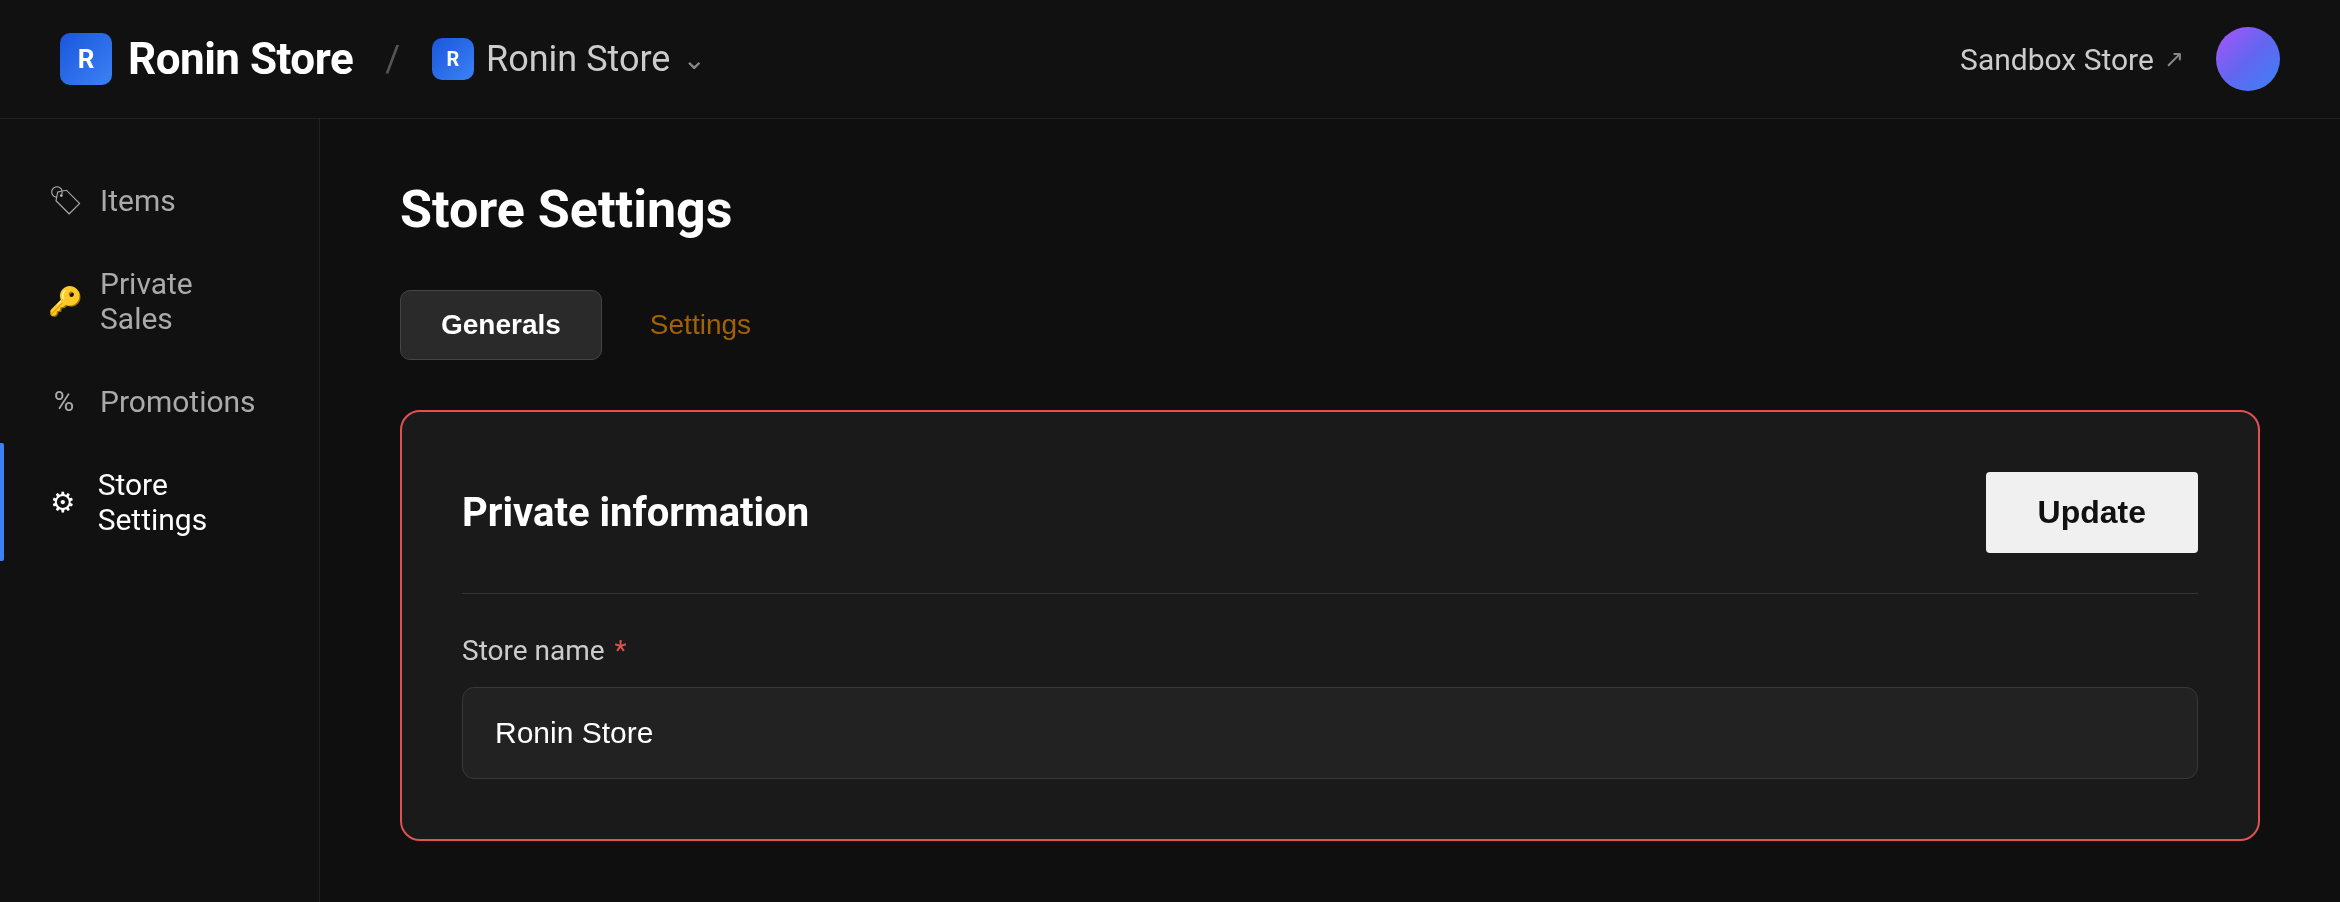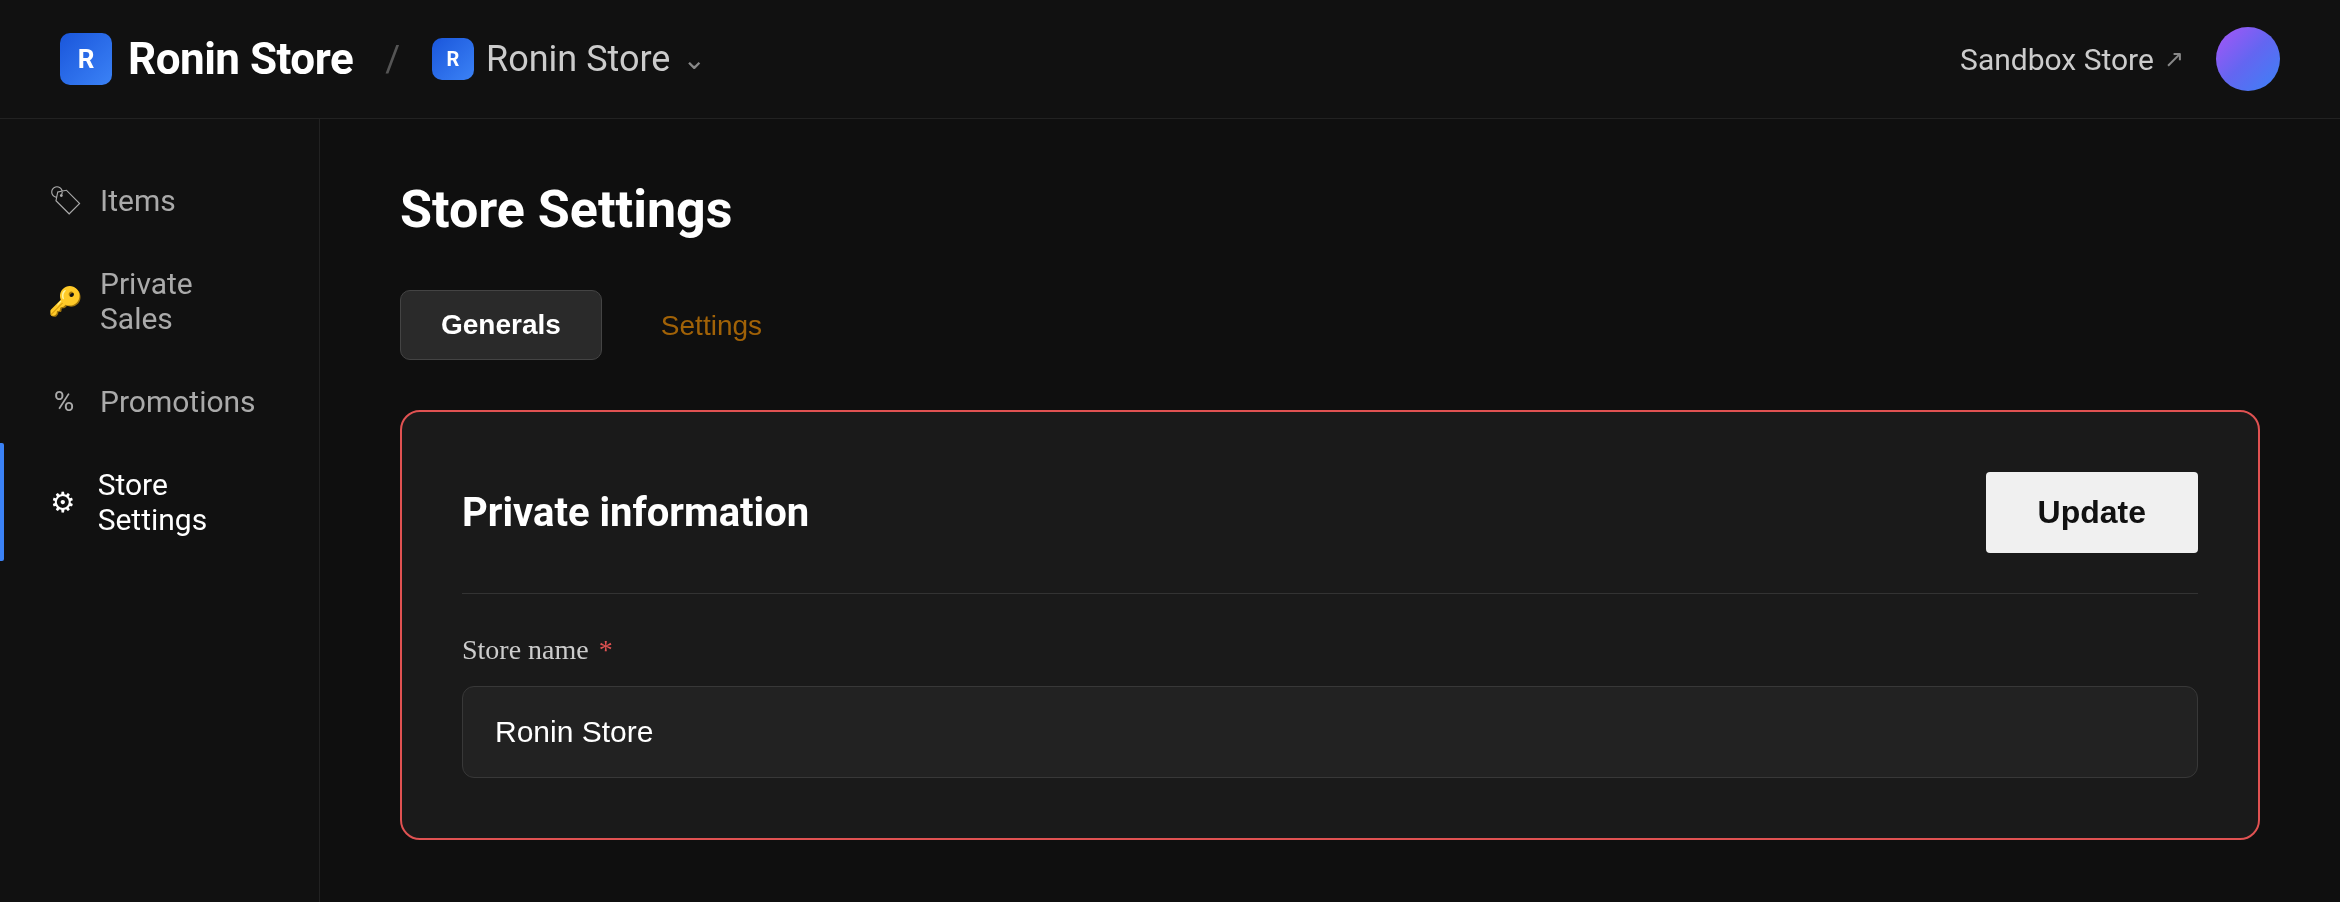--- a/index.html
+++ b/index.html
@@ -167,23 +167,22 @@
     .page-title {
       font-size: 52px;
       font-weight: 700;
       color: #ffffff;
       margin-bottom: 50px;
     }
 
     
     .tabs {
       display: flex;
-      gap: 19px;
+      gap: 8px;
       margin-bottom: 50px;
-      align-items: flex-end;
     }
 
     .tab {
       padding: 18px 40px;
       border-radius: 10px;
       font-size: 28px;
       cursor: pointer;
       color: #a16207;
       background: transparent;
       border: none;
@@ -235,21 +234,20 @@
       margin-bottom: 40px;
     }
 
     .field-label {
       font-size: 28px;
       color: #cccccc;
       margin-bottom: 20px;
       display: flex;
       align-items: center;
       gap: 10px;
-      font-family: Liberation Serif, serif;
     }
 
     .required-star {
       color: #e05252;
       font-size: 28px;
     }
 
     .field-input {
       width: 100%;
       background-color: #222222;

